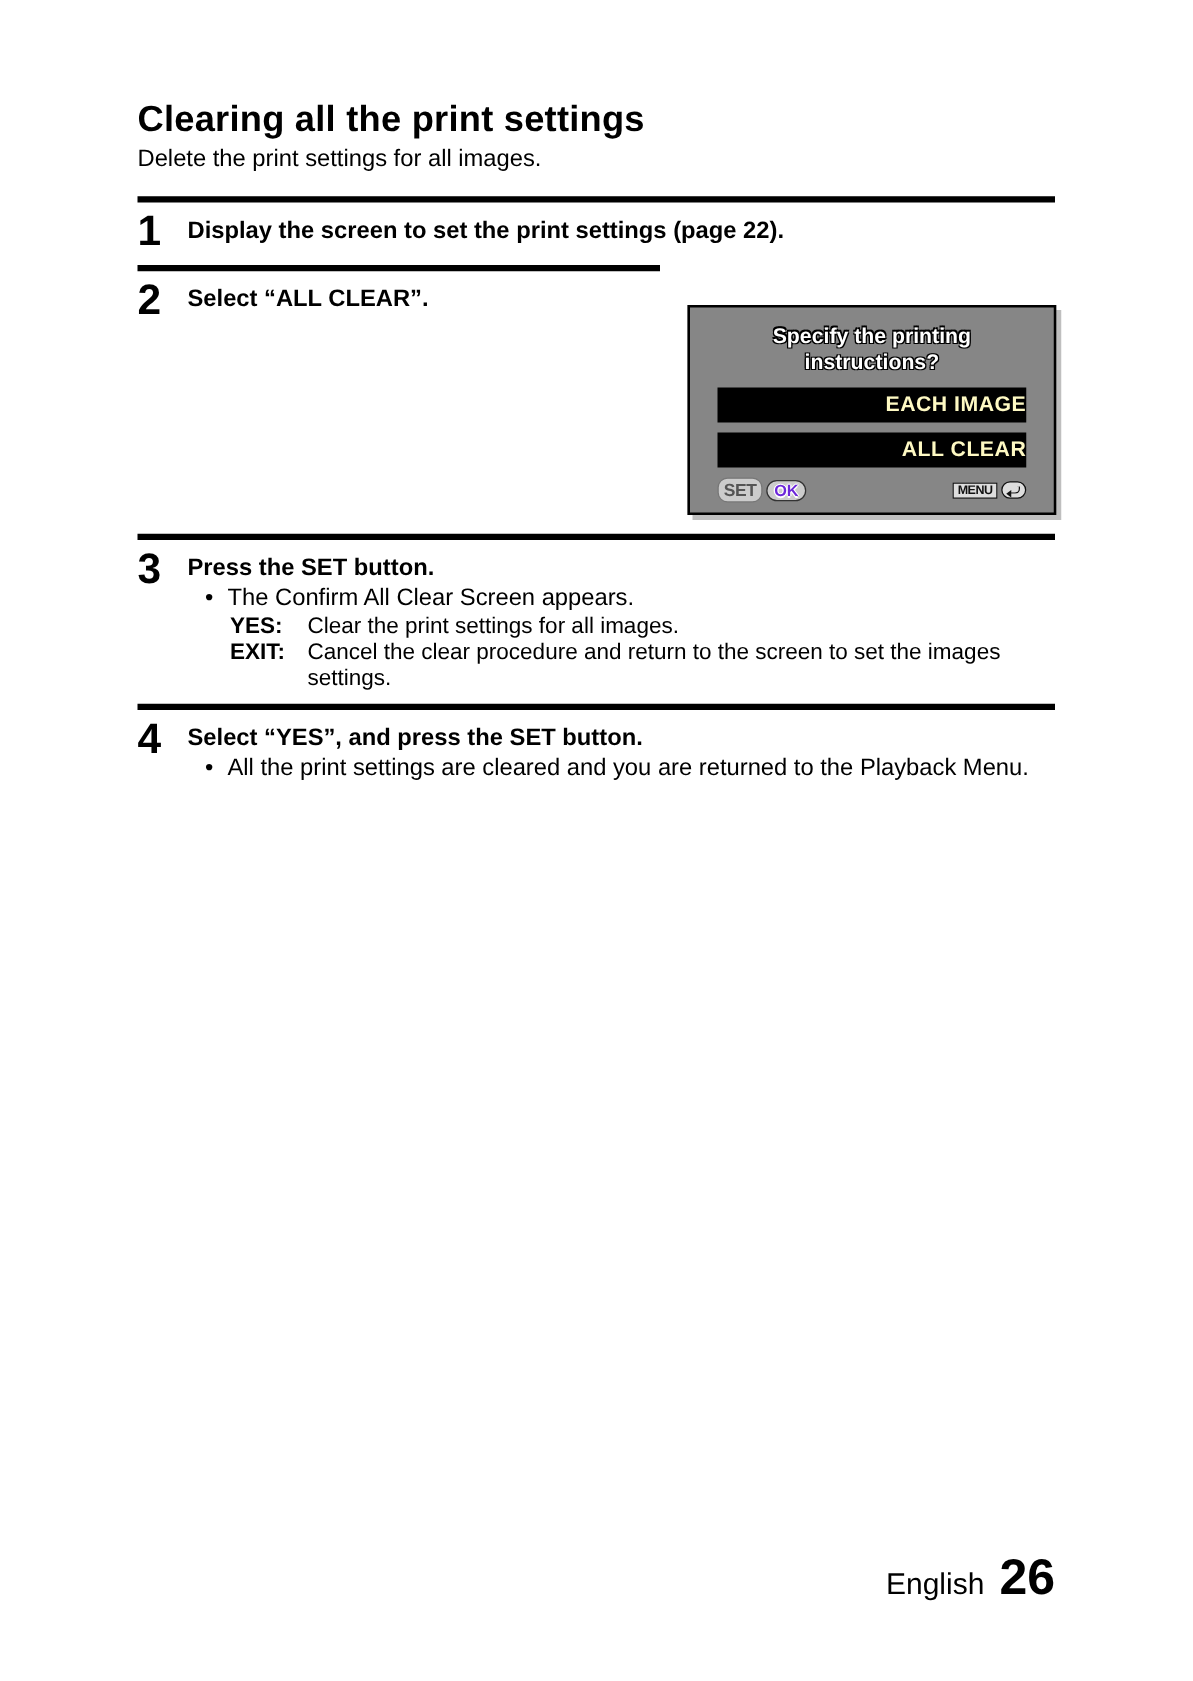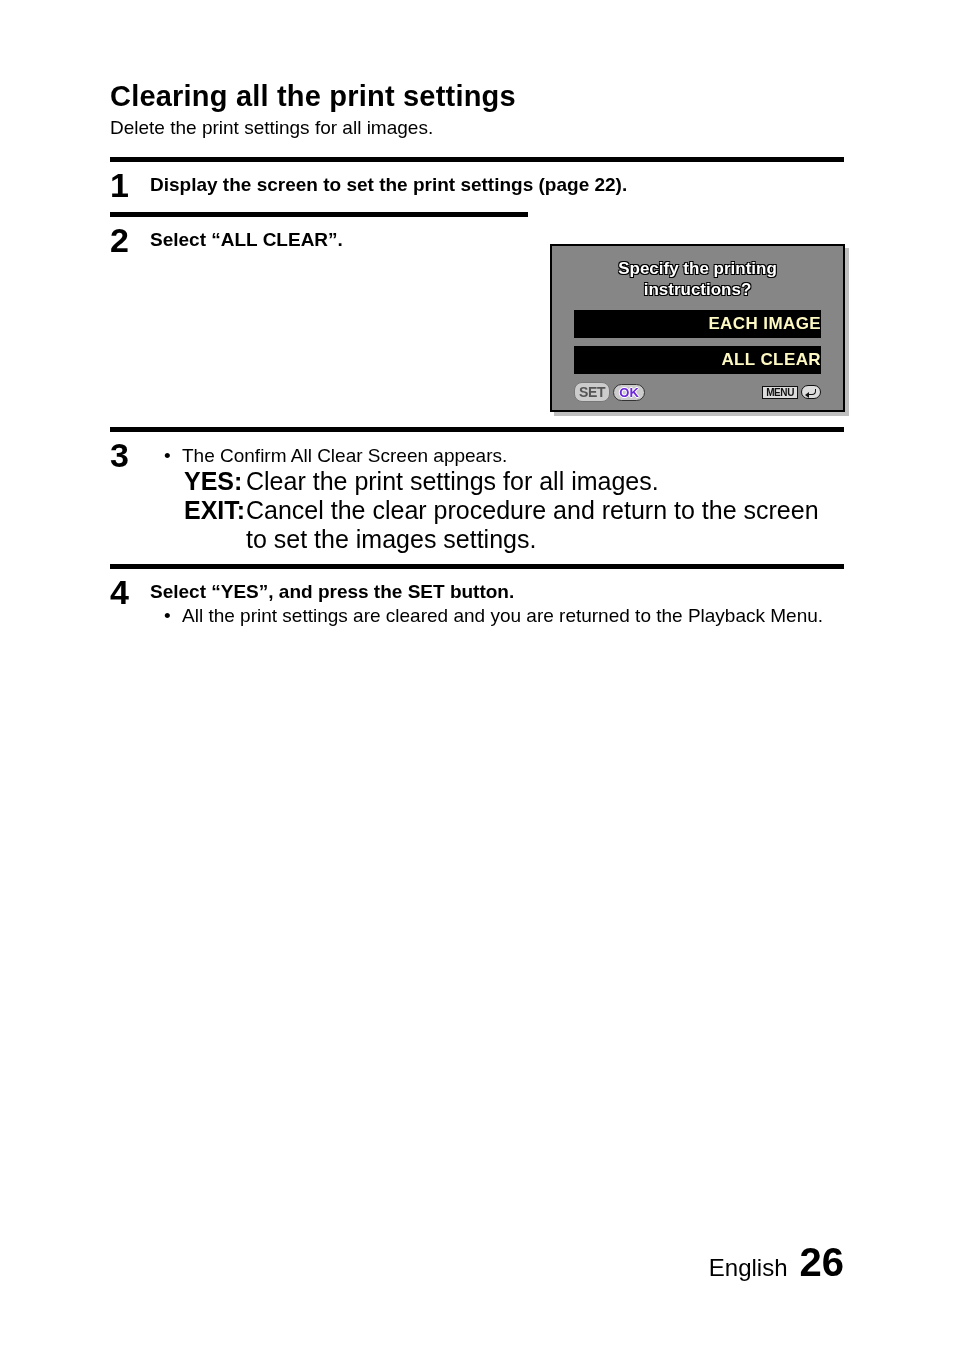--- a/index.html
+++ b/index.html
@@ -60,21 +60,21 @@
       gap: 8px;
       padding-left: 14px;
       margin-top: 1px;
     }
     .bullet .dot {
       width: 10px;
       flex-shrink: 0;
     }
     .def-row {
       display: flex;
-      font-size: 25px;
+      font-size: 18px;
       margin-left: 34px;
     }
     .def-term {
       font-weight: bold;
       width: 62px;
       flex-shrink: 0;
     }
     .def-term.wide { width: 62px; }
     .def-term.exit { width: 62px; }
     .def-desc { flex: 1; }
@@ -243,20 +243,21 @@
       </span>
     </div>
   </div>
 </div>
 
 <div class="rule-full"></div>
 
 <div class="step">
   <div class="step-num">3</div>
   <div class="step-body">
+    <p class="step-heading">Press the SET button.</p>
     <div class="bullet">
       <span class="dot">•</span>
       <span>The Confirm All Clear Screen appears.</span>
     </div>
     <div class="def-row">
       <span class="def-term wide">YES:</span>
       <span class="def-desc">Clear the print settings for all images.</span>
     </div>
     <div class="def-row">
       <span class="def-term exit">EXIT:</span>

